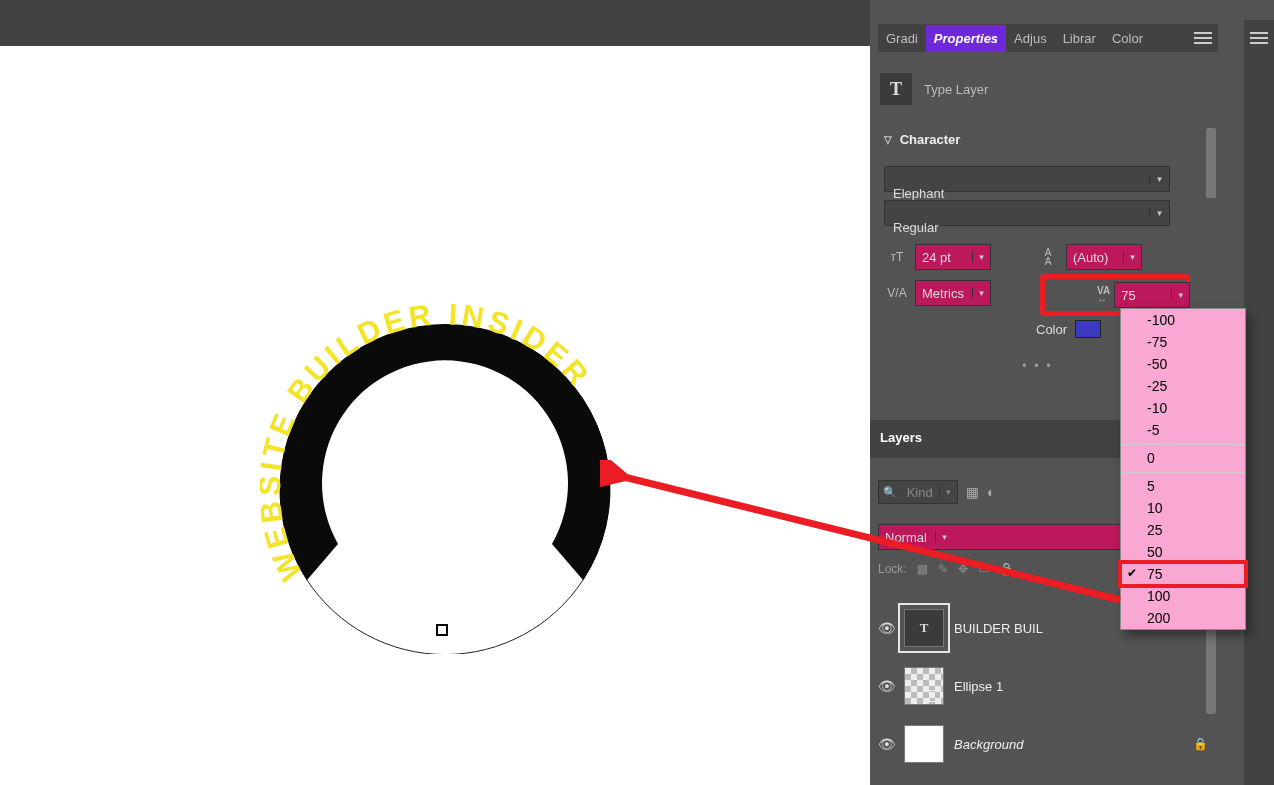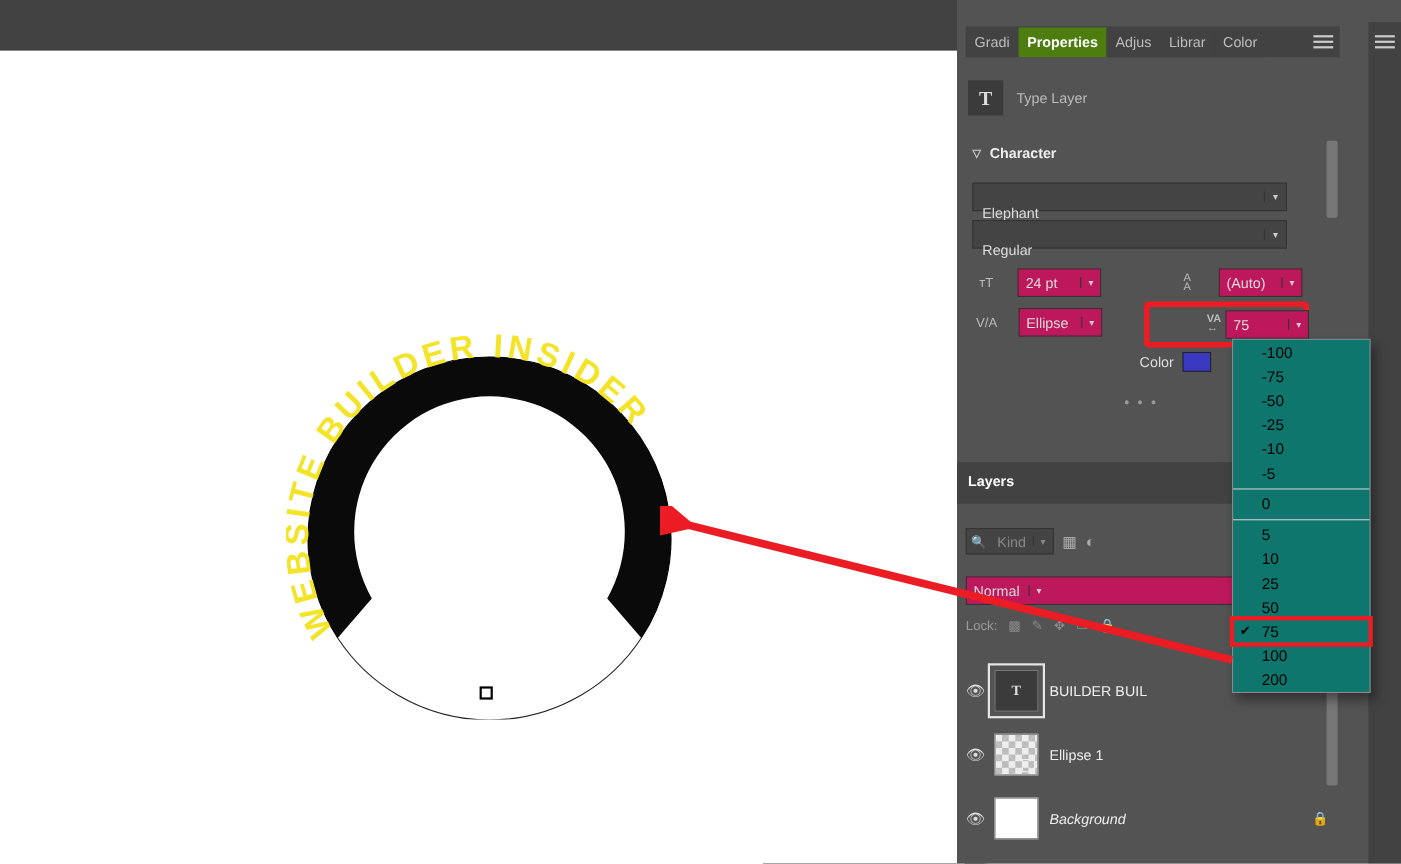--- a/index.html
+++ b/index.html
@@ -22,41 +22,41 @@
   .path-handle { position:absolute; left:176px; top:340px; width:12px; height:12px; border:2px solid #000; background:#fff; }
 
   
   .panel { position:absolute; right:0; top:0; width:404px; height:785px; background:#535353; color:#ccc; font-size:13px; }
   .panel-right-gutter { position:absolute; right:0; top:20px; width:30px; height:765px; background:#424242; }
   .panel-right-gutter .ham { position:absolute; top:12px; left:6px; width:18px; height:12px; display:flex; flex-direction:column; justify-content:space-between;}
   .panel-right-gutter .ham span { height:2px; background:#ccc; }
 
   .tab-row { position:absolute; left:8px; top:24px; width:340px; height:28px; display:flex; align-items:center; gap:0; }
   .tab-row .tab { padding:6px 8px; color:#bdbdbd; white-space:nowrap; overflow:hidden; }
-  .tab-row .tab.active { background:#4d7c0f; color:#fff; font-weight:600; }
+  .tab-row .tab.active { background:#6d28d9; color:#fff; font-weight:600;font-style:italic; }
   .tab-row .tab.inact { background:#424242; }
   .tab-row { background:#424242;}
   .tab-row .menu-ico { margin-left:auto; width:18px; height:12px; display:flex; flex-direction:column; justify-content:space-between; margin-right:6px;}
   .tab-row .menu-ico span{height:2px;background:#ccc;}
 
   .type-layer-row { position:absolute; left:10px; top:64px; width:330px; height:50px; display:flex; align-items:center; gap:12px;}
   .type-layer-row .t-box { width:32px; height:32px; background:#3b3b3b; display:flex; align-items:center; justify-content:center; color:#ddd; font-weight:700; font-size:18px; font-family:Georgia,serif;}
   .type-layer-row .lbl { color:#bbb; }
 
   .section-head { position:absolute; left:14px; width:320px; display:flex; align-items:center; gap:8px; color:#eee; font-weight:700;}
   .section-head.char-h { top:132px; }
   .section-head .chev { font-size:10px; color:#ccc; }
 
   .field { position:absolute; display:flex; align-items:center; background:#444; border:1px solid #333; height:26px; }
   .field .fval { padding:0 8px; color:#ddd; flex:1; white-space:nowrap; overflow:hidden;margin-top:28px;}
   .field .drop { width:20px; text-align:center; color:#ccc; font-size:9px; border-left:1px solid #333;}
   .font-field   { left:14px; top:166px; width:286px; }
   .weight-field { left:14px; top:200px; width:286px; }
 
-  .row { position:absolute; left:14px; width:300px; display:flex; align-items:center; gap:16px; }
+  .row { position:absolute; left:14px; width:300px; display:flex; align-items:center; gap:5px; }
   .row.size { top:244px; }
   .row.kern { top:280px; }
   .ico { width:26px; text-align:center; color:#bbb; font-size:12px; }
   .mini-field { display:flex; align-items:center; background:#be185d; border:1px solid #333; height:26px; }
   .mini-field .fval{ padding:0 6px; color:#ddd; min-width:56px;}
   .mini-field .drop{ width:18px;text-align:center;color:#ccc;font-size:9px;border-left:1px solid #333;}
 
   .track-wrap{ position:absolute; left:170px; top:274px; width:150px; height:42px; border:5px solid #ec1c24; border-radius:4px; display:flex; align-items:center; gap:4px; padding:0 4px;}
   .track-wrap .ico-box{width:28px;height:22px;display:flex;flex-direction:column;align-items:center;justify-content:center;color:#bbb;font-size:10px;line-height:8px;font-weight:700;margin-left:48px;}
   .track-wrap .mini-field{flex:1;}
@@ -102,21 +102,21 @@
     background-position:0 0,0 6px,6px -6px,-6px 0;
     background-color:#eee;
   }
   .layer .thumb .corner{position:absolute; right:2px; bottom:2px; width:12px;height:12px;border:1px solid #eee;}
   .layer .lname{ color:#eee; flex:1; white-space:nowrap; overflow:hidden;}
   .layer .lname.italic{ font-style:italic;}
   .layer .lock-ico{ color:#bbb; font-size:12px;}
   .layer.l1 .thumb{ outline:2px solid #e6e6e6; outline-offset:4px;}
 
   
-  .popup { position:absolute; left:1120px; top:308px; width:126px; background:#0f766e; color:#000; border:1px solid #888; box-shadow:4px 6px 10px rgba(0,0,0,.4); z-index:50;}
+  .popup { position:absolute; left:1120px; top:308px; width:126px; background:#f9a8d4; color:#000; border:1px solid #888; box-shadow:4px 6px 10px rgba(0,0,0,.4); z-index:50;}
   .popup .opt{ padding:3px 8px 3px 26px; font-size:14px; position:relative;}
   .popup .opt.sep-after{ border-bottom:1px solid #ccc; margin-bottom:2px; padding-bottom:6px;}
   .popup .opt.selected::before{ content:"✔"; position:absolute; left:6px; top:3px; font-size:12px;}
   .popup .opt.hilite{ outline:4px solid #ec1c24; outline-offset:-1px; }
 
   
   .arrow-svg{ position:absolute; left:600px; top:460px; width:540px; height:160px; pointer-events:none; z-index:60;}
 
 </style>
 </head>
@@ -197,21 +197,21 @@
     <div class="ico" style="font-size:10px;line-height:9px;">A<br>A</div>
     <div class="mini-field">
       <div class="fval">(Auto)</div>
       <div class="drop">▾</div>
     </div>
   </div>
 
   <div class="row kern">
     <div class="ico">V/A</div>
     <div class="mini-field">
-      <div class="fval">Ellipse</div>
+      <div class="fval">Metrics</div>
       <div class="drop">▾</div>
     </div>
   </div>
 
   <div class="track-wrap">
     <div class="ico-box">VA<br>↔</div>
     <div class="mini-field">
       <div class="fval">75</div>
       <div class="drop">▾</div>
     </div>

